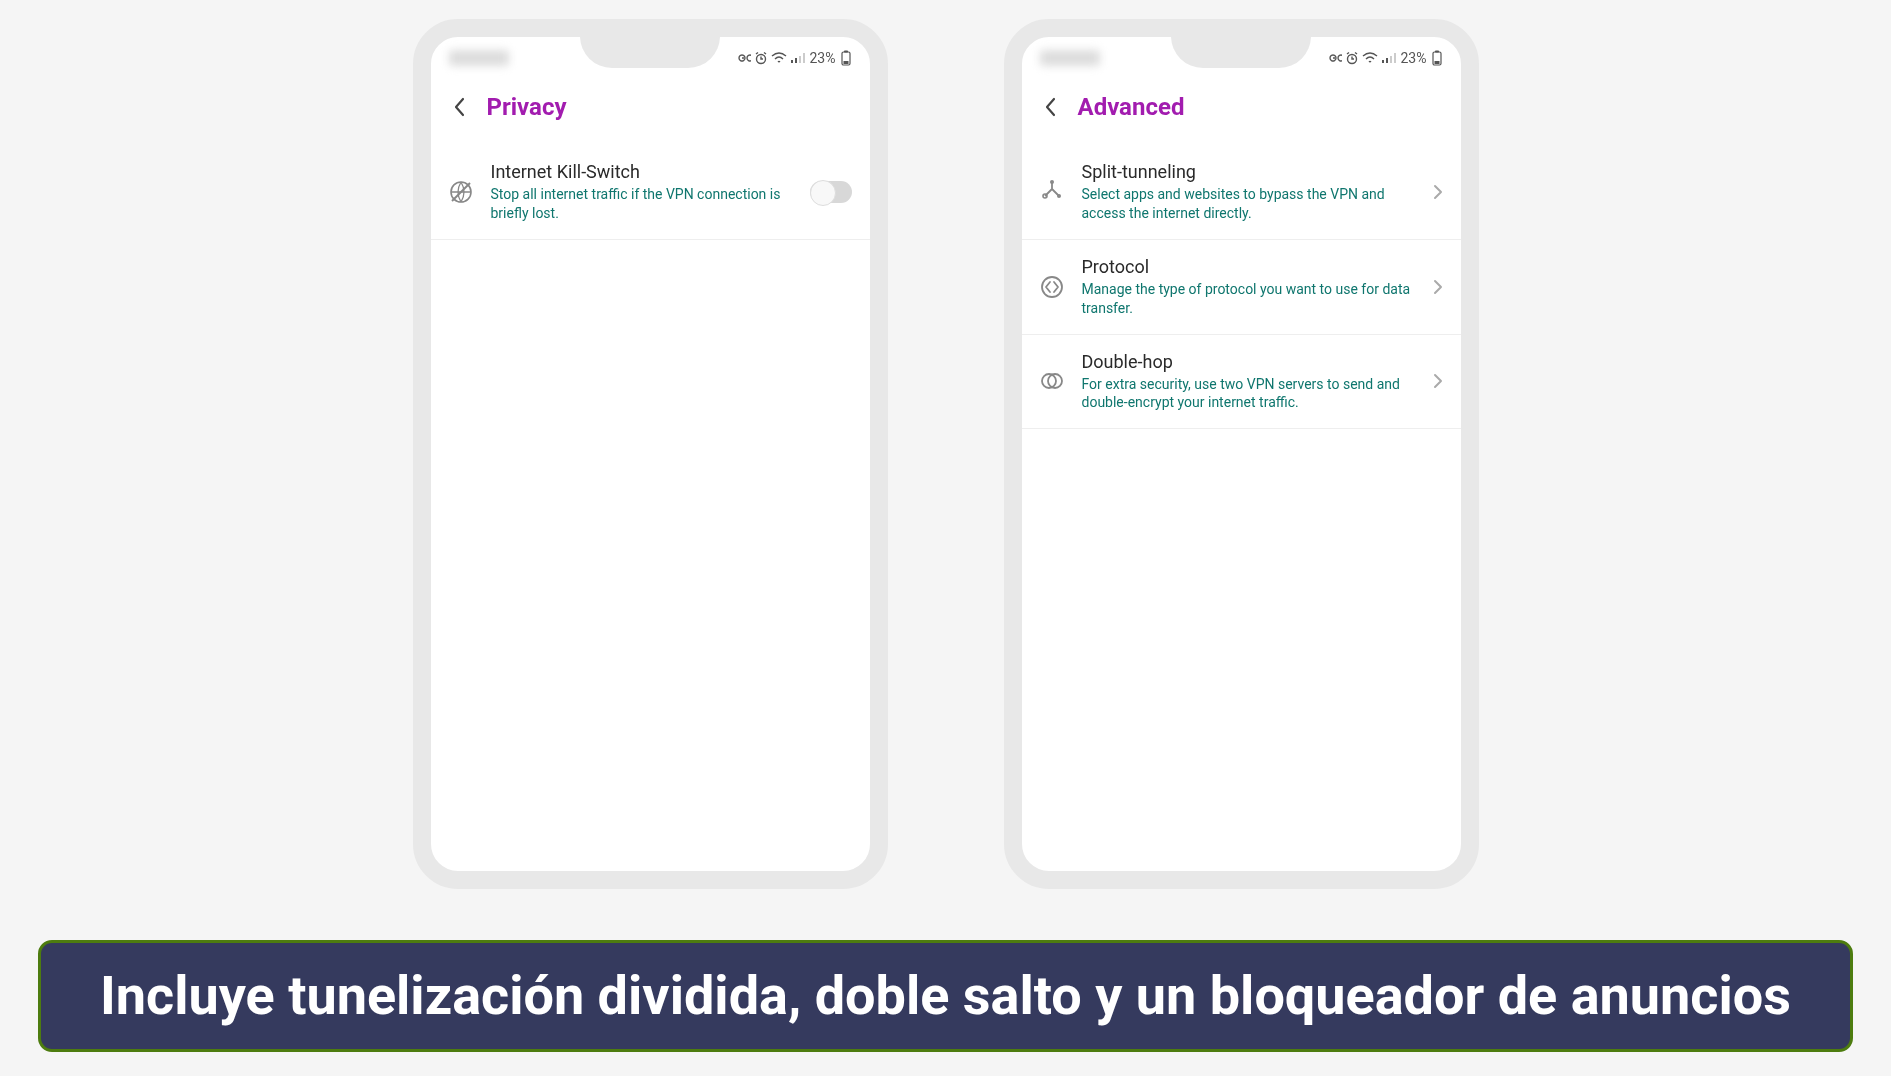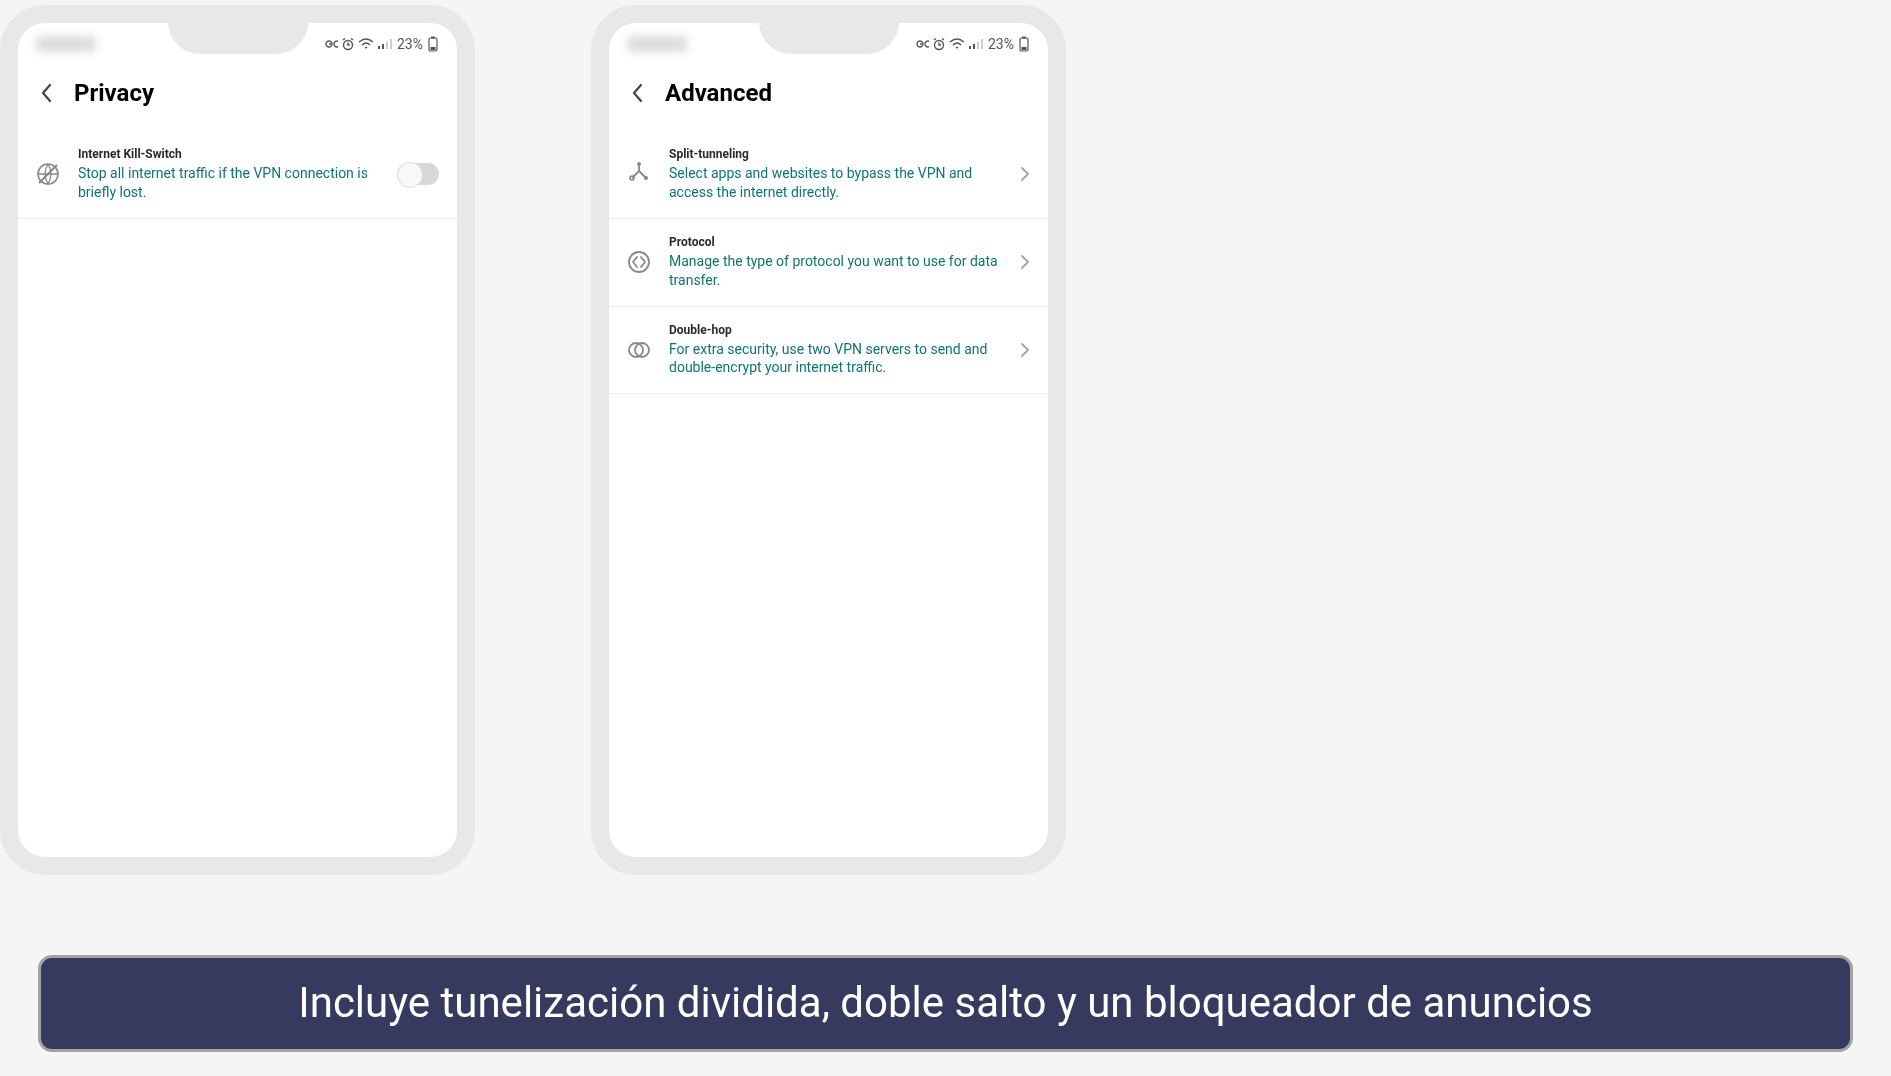--- a/index.html
+++ b/index.html
@@ -12,22 +12,23 @@
       font-family: -apple-system, BlinkMacSystemFont, "Segoe UI", Roboto, sans-serif;
       background: #f5f5f5;
       width: 1891px;
       height: 1076px;
       position: relative;
       overflow: hidden;
     }
 
     .container {
       display: flex;
+      justify-content: center;
       gap: 116px;
-      padding-top: 5px;
+      padding-top: 19px;
     }
 
     .phone-frame {
       width: 475px;
       height: 870px;
       background: #ffffff;
       border: 18px solid #e8e8e8;
       border-radius: 45px;
       position: relative;
       overflow: hidden;
@@ -91,21 +92,21 @@
 
     .back-chevron {
       font-size: 22px;
       color: #555;
       cursor: pointer;
     }
 
     .header-title {
       font-size: 24px;
       font-weight: 700;
-      color: #000000;
+      color: #a21caf;
     }
 
     .settings-list {
       padding: 8px 0;
     }
 
     .settings-item {
       display: flex;
       align-items: center;
       padding: 16px 18px 16px 16px;
@@ -122,22 +123,22 @@
       align-items: center;
       justify-content: center;
       color: #888;
     }
 
     .item-content {
       flex: 1;
     }
 
     .item-title {
-      font-size: 12px;
-      font-weight: 700;
+      font-size: 18px;
+      font-weight: 400;
       color: #2a2a2a;
       margin-bottom: 3px;
     }
 
     .item-desc {
       font-size: 14px;
       color: #0f766e;
       line-height: 1.35;
     }
 
@@ -166,27 +167,27 @@
       border: 1px solid #ddd;
       border-radius: 50%;
     }
 
     .caption-banner {
       position: absolute;
       bottom: 24px;
       left: 38px;
       right: 38px;
       background: #353a5e;
-      border: 3px solid #a3a3a3;
+      border: 3px solid #4d7c0f;
       border-radius: 14px;
       padding: 18px 40px;
       text-align: center;
       color: #ffffff;
-      font-size: 42px;
-      font-weight: 400;
+      font-size: 54px;
+      font-weight: 700;
       line-height: 1.3;
     }
 
     svg {
       display: block;
     }
   </style>
 </head>
 <body>
 

